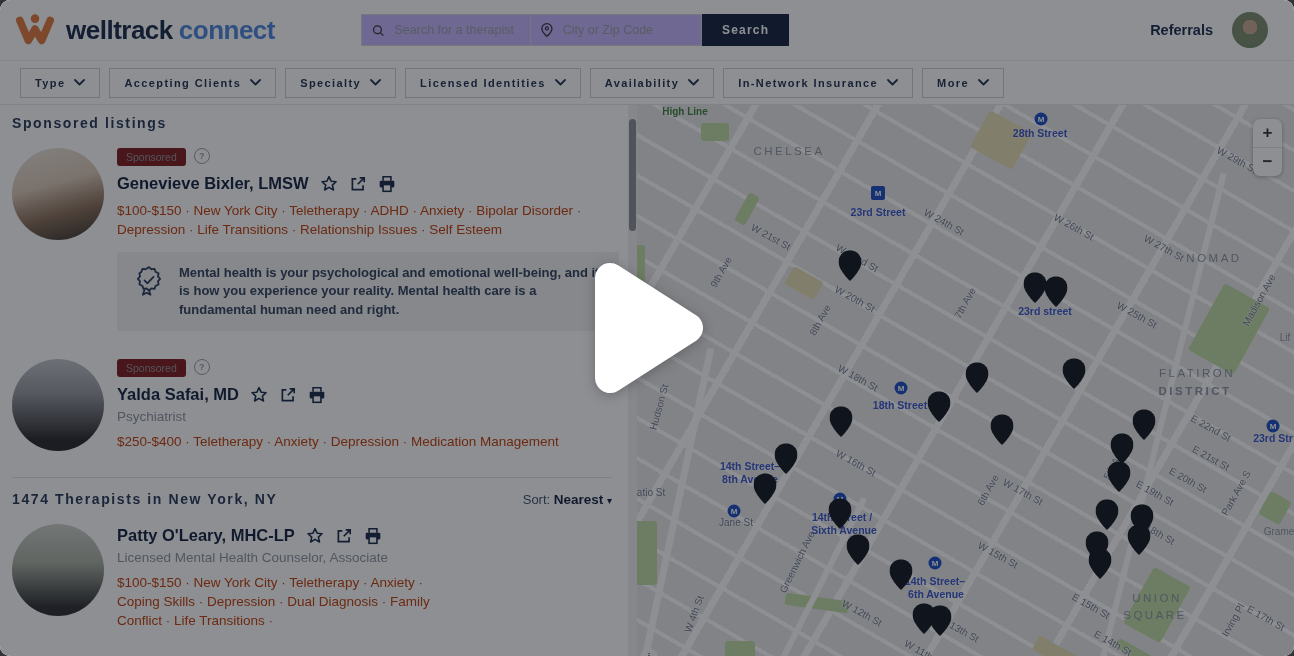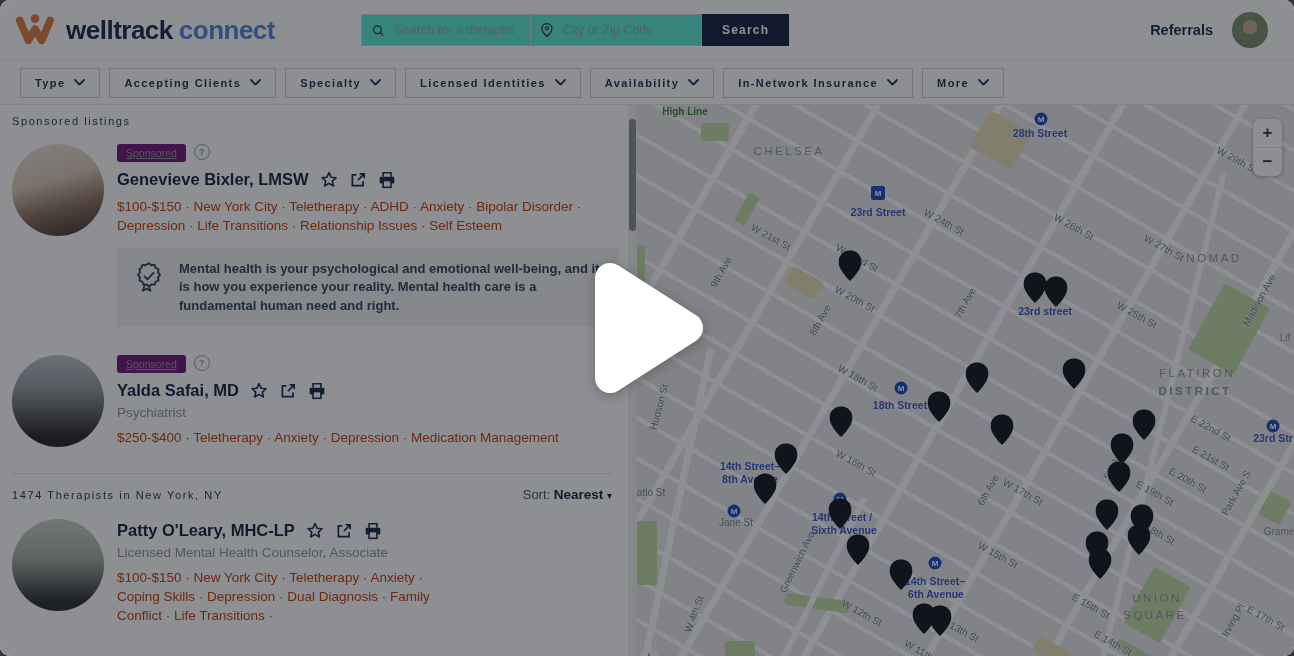--- a/index.html
+++ b/index.html
@@ -4,43 +4,43 @@
 <style>
   html,body{margin:0;padding:0;background:#333;font-family:"Liberation Sans",sans-serif;}
   .stage{position:relative;width:1294px;height:656px;background:#fff;border-radius:10px;overflow:hidden;}
   
   header{height:60px;display:flex;align-items:center;padding:0 26px 0 14px;background:#fff;position:relative;z-index:5;}
   .brand{display:flex;align-items:center;gap:10px;}
   .brand .mark{width:42px;height:36px;}
   .brand .words{font-size:26px;font-weight:bold;letter-spacing:-0.5px;}
   .b1{color:#1b2b49;} .b2{color:#4f86dd;margin-left:6px;}
   .searchbar{display:flex;align-items:stretch;margin-left:86px;height:32px;}
-  .field{display:flex;align-items:center;gap:8px;border:1px solid #d4d4d4;background:#5eead4;padding:0 10px;}
+  .field{display:flex;align-items:center;gap:8px;border:1px solid #d4d4d4;background:#c4b5fd;padding:0 10px;}
   .field.f1{border-right:none;width:148px;}
   .field.f2{width:150px;}
   .field input{border:none;outline:none;font-size:12.5px;color:#333;width:100%;font-family:"Liberation Sans",sans-serif;background:transparent;}
   .field input::placeholder{color:#9aa0a6;}
   .search-btn{border:none;background:#16233d;color:#fff;font-size:12px;font-weight:bold;letter-spacing:1.2px;padding:0 20px;cursor:pointer;font-family:"Liberation Sans",sans-serif;}
   .hdr-right{margin-left:auto;display:flex;align-items:center;gap:19px;}
   .referrals{color:#1b2b49;font-weight:bold;font-size:14.5px;}
   .avatar-sm{width:36px;height:36px;border-radius:50%;background:radial-gradient(circle at 50% 42%,#c9a892 0 26%,#7d8f6d 27% 60%,#5d7355 100%);}
   
   .filters{height:43px;border-top:1px solid #ececec;border-bottom:1px solid #e6e6e6;display:flex;align-items:center;gap:9px;padding:0 0 0 20px;background:#fff;position:relative;z-index:5;}
   .fbtn{display:inline-flex;align-items:center;gap:9px;border:1px solid #cfcfcf;background:#fff;color:#24344f;font-size:11px;font-weight:bold;letter-spacing:1.4px;padding:8px 14px;cursor:pointer;font-family:"Liberation Sans",sans-serif;}
   
   .content{display:flex;height:553px;position:relative;}
   .listing{width:628px;padding:10px 0 0 12px;box-sizing:border-box;overflow:hidden;background:#fff;}
-  .sec-h{font-size:11px;font-weight:normal;letter-spacing:1.6px;color:#2a3a57;}
+  .sec-h{font-size:14px;font-weight:bold;letter-spacing:1.6px;color:#2a3a57;}
   .card{display:flex;gap:13px;margin-top:17px;}
   .av{width:92px;height:92px;border-radius:50%;flex:none;}
   .av1{background:linear-gradient(165deg,#ece5dc 0%,#dcc9b6 40%,#8a6f58 68%,#35302c 100%);}
   .av2{background:linear-gradient(180deg,#c2c6c9 0%,#95999d 38%,#2a282c 88%);}
   .av3{background:linear-gradient(180deg,#cdd1c8 0%,#aab0a2 42%,#2f2f31 90%);}
   .chip-row{display:flex;align-items:flex-start;gap:8px;}
-  .chip{background:#701a75;color:#8f9397;font-size:10.5px;padding:3px 9px;border-radius:3px;text-decoration:underline;}
+  .chip{background:#7f1d1d;color:#8f9397;font-size:10.5px;padding:3px 9px;border-radius:3px;}
   .help{width:14px;height:14px;border:1.3px solid #9aa0a6;border-radius:50%;color:#9aa0a6;font-size:9px;font-weight:bold;display:flex;align-items:center;justify-content:center;}
   .name-row{display:flex;align-items:center;gap:11px;margin-top:8px;}
   .tname{font-size:16.5px;font-weight:bold;color:#15233f;cursor:pointer;}
   .ic{width:18px;height:18px;cursor:pointer;flex:none;}
   .ttl{font-size:13.5px;color:#8e949e;margin-top:5px;}
   .tags{font-size:13.5px;font-weight:500;color:#c2410c;line-height:19px;margin-top:8px;max-width:505px;}
   .tags.narrow{max-width:318px;}
   .quote{display:flex;gap:14px;background:#f1f1f1;padding:12px 16px;margin-top:13px;max-width:470px;}
   .quote .qtext{font-size:13px;font-weight:600;color:#33435c;line-height:1.42;}
   .divider{height:1px;background:#e2e2e2;margin:26px 16px 0 0;}

